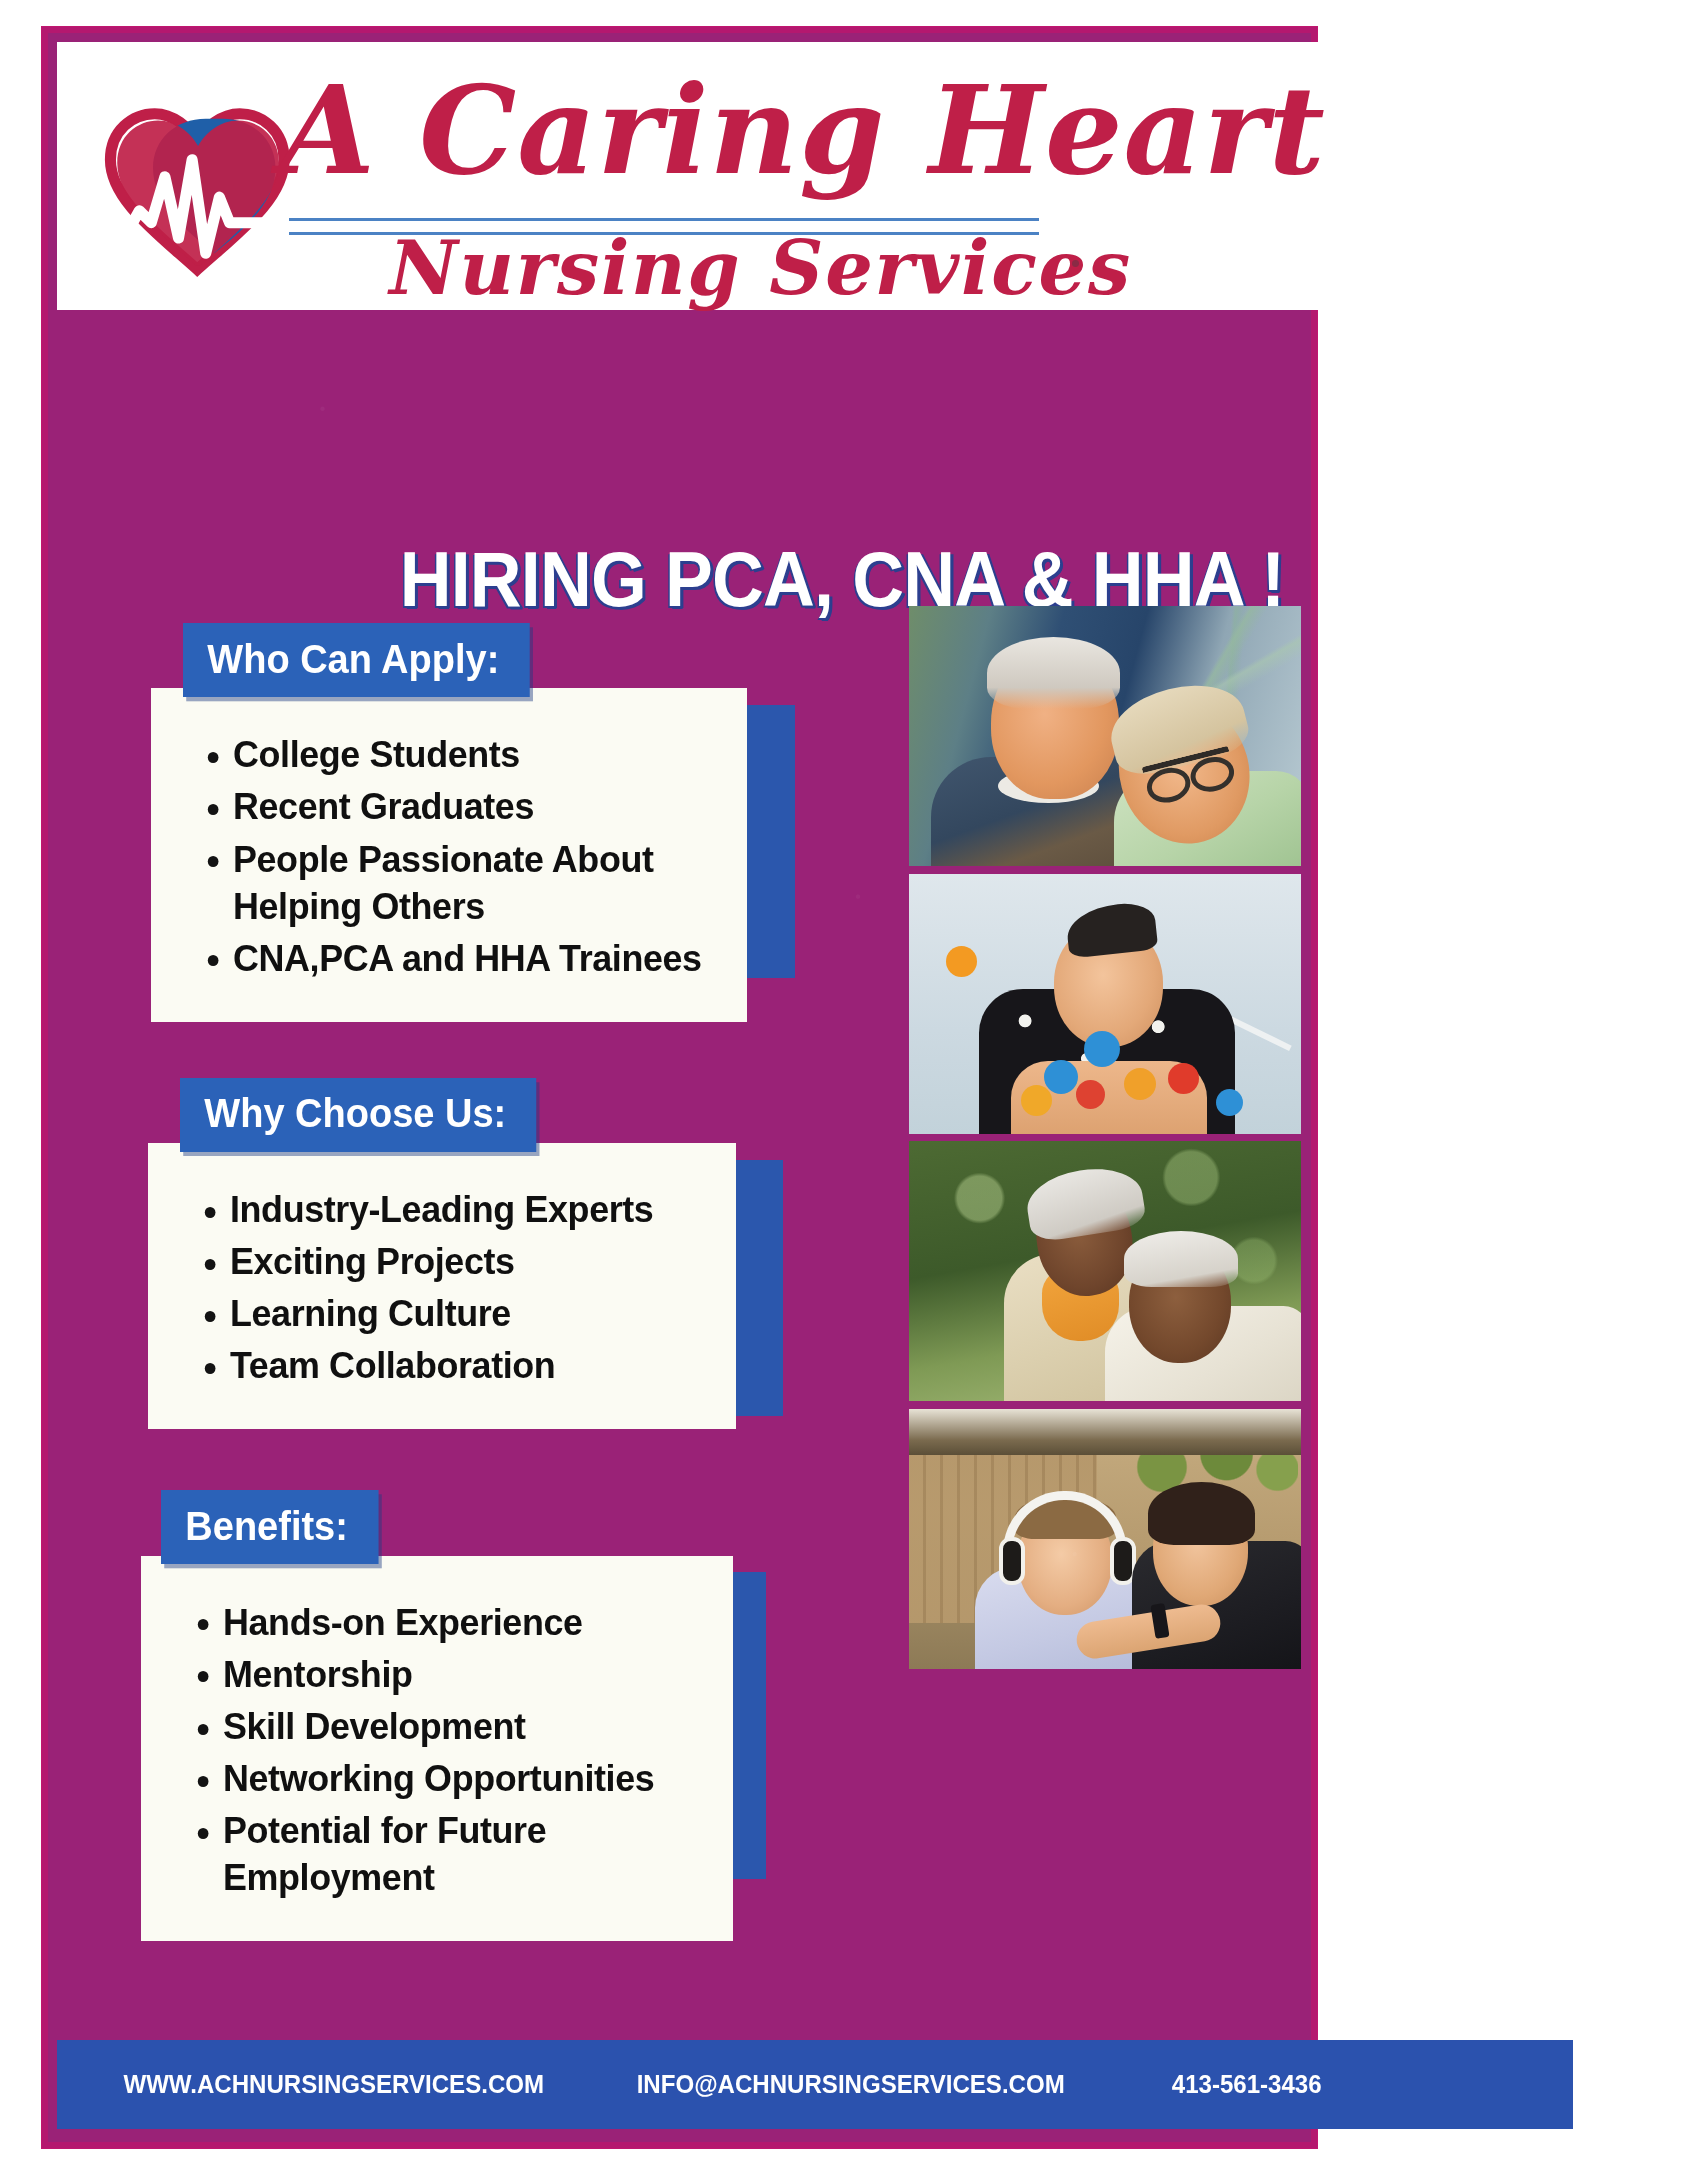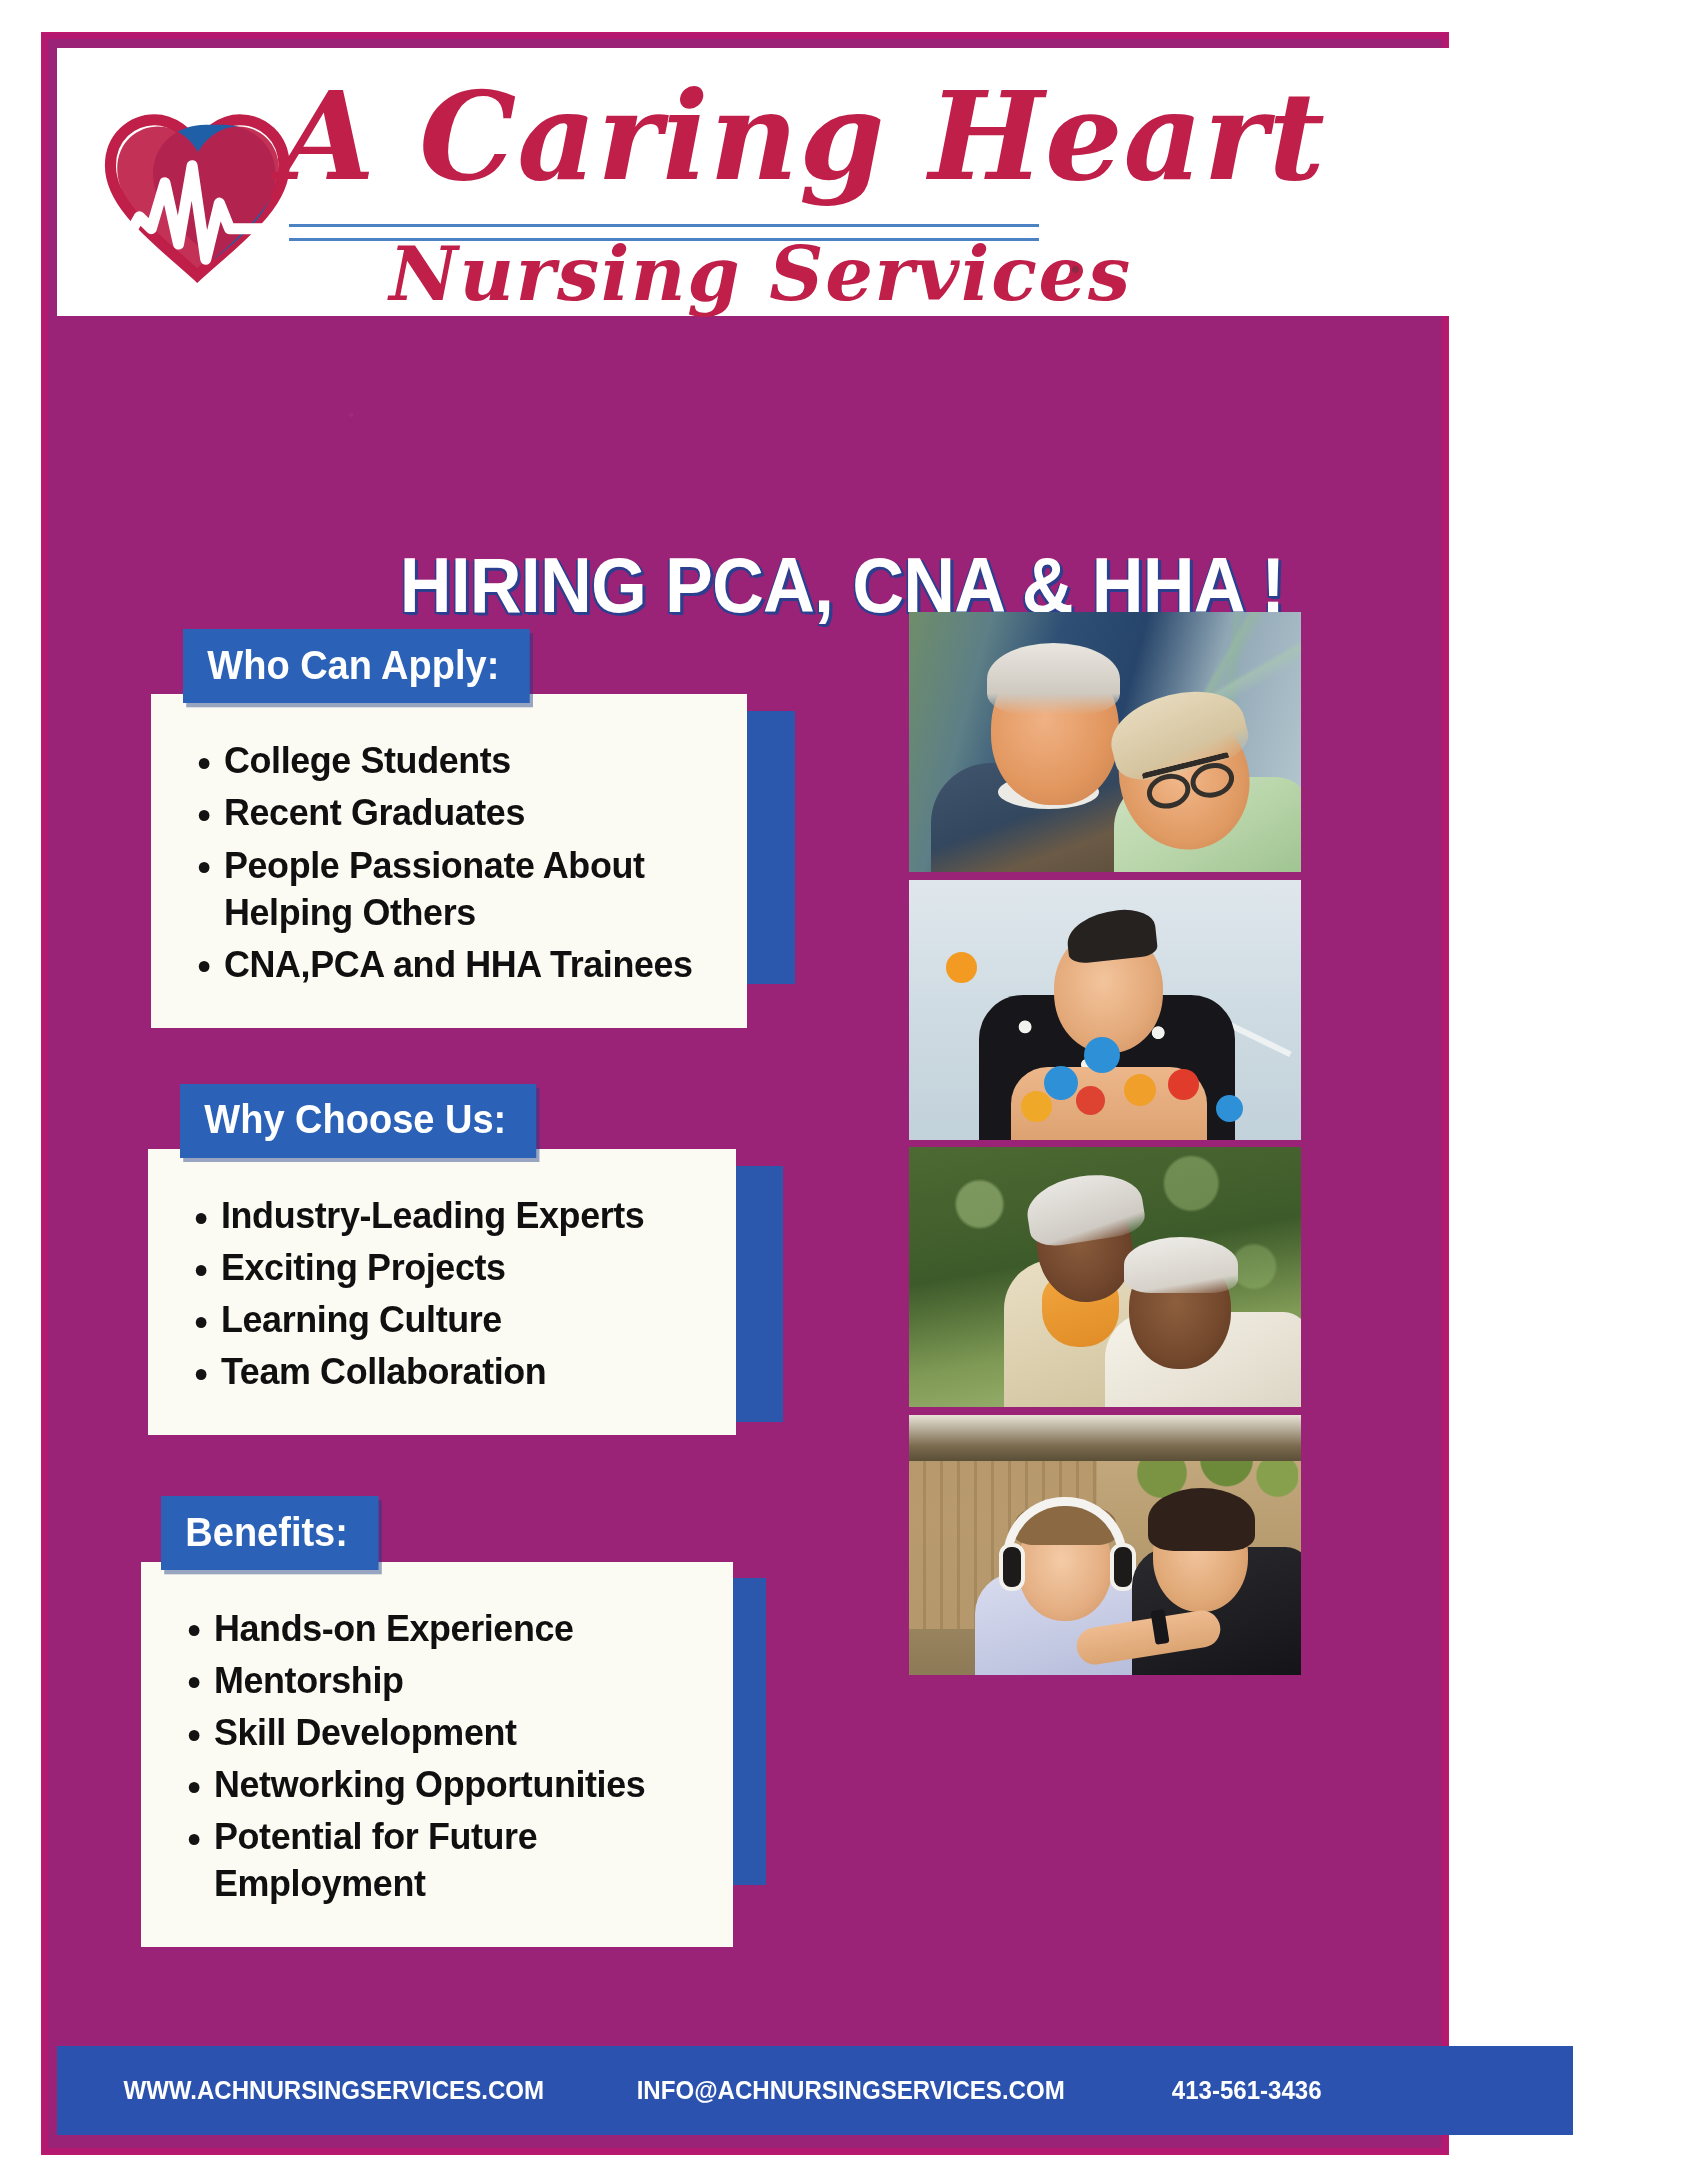--- a/index.html
+++ b/index.html
@@ -26,22 +26,22 @@
     left: 0; top: 0;
     width: 1685px;
     height: 2181px;
     background: #ffffff;
   }
 
   
   .frame {
     position: absolute;
     left: 41px;
-    top: 32px;
-    width: 1408px;
+    top: 26px;
+    width: 1277px;
     height: 2123px;
     background: #9a2277;
     box-shadow: inset 0 0 0 6px #b4186f;
     border: 1.7px solid #c0176f;
     box-sizing: border-box;
   }
 
   
   .frame::after {
     content: "";
@@ -186,21 +186,21 @@
     transform: scaleX(0.95);
     transform-origin: left center;
     box-shadow: 3.4px 4.3px 0 rgba(30,60,130,.45);
   }
 
   .card {
     position: relative;
     z-index: 2;
     background: #fbfbf3;
     margin-top: -8.5px;
-    padding: 44px 29px 34px 34px;
+    padding: 44px 29px 34px 43px;
     box-sizing: border-box;
   }
   .card ul {
     margin: 0;
     padding: 0 0 0 39px;
     list-style: none;
   }
   .card li {
     position: relative;
     font-weight: bold;

